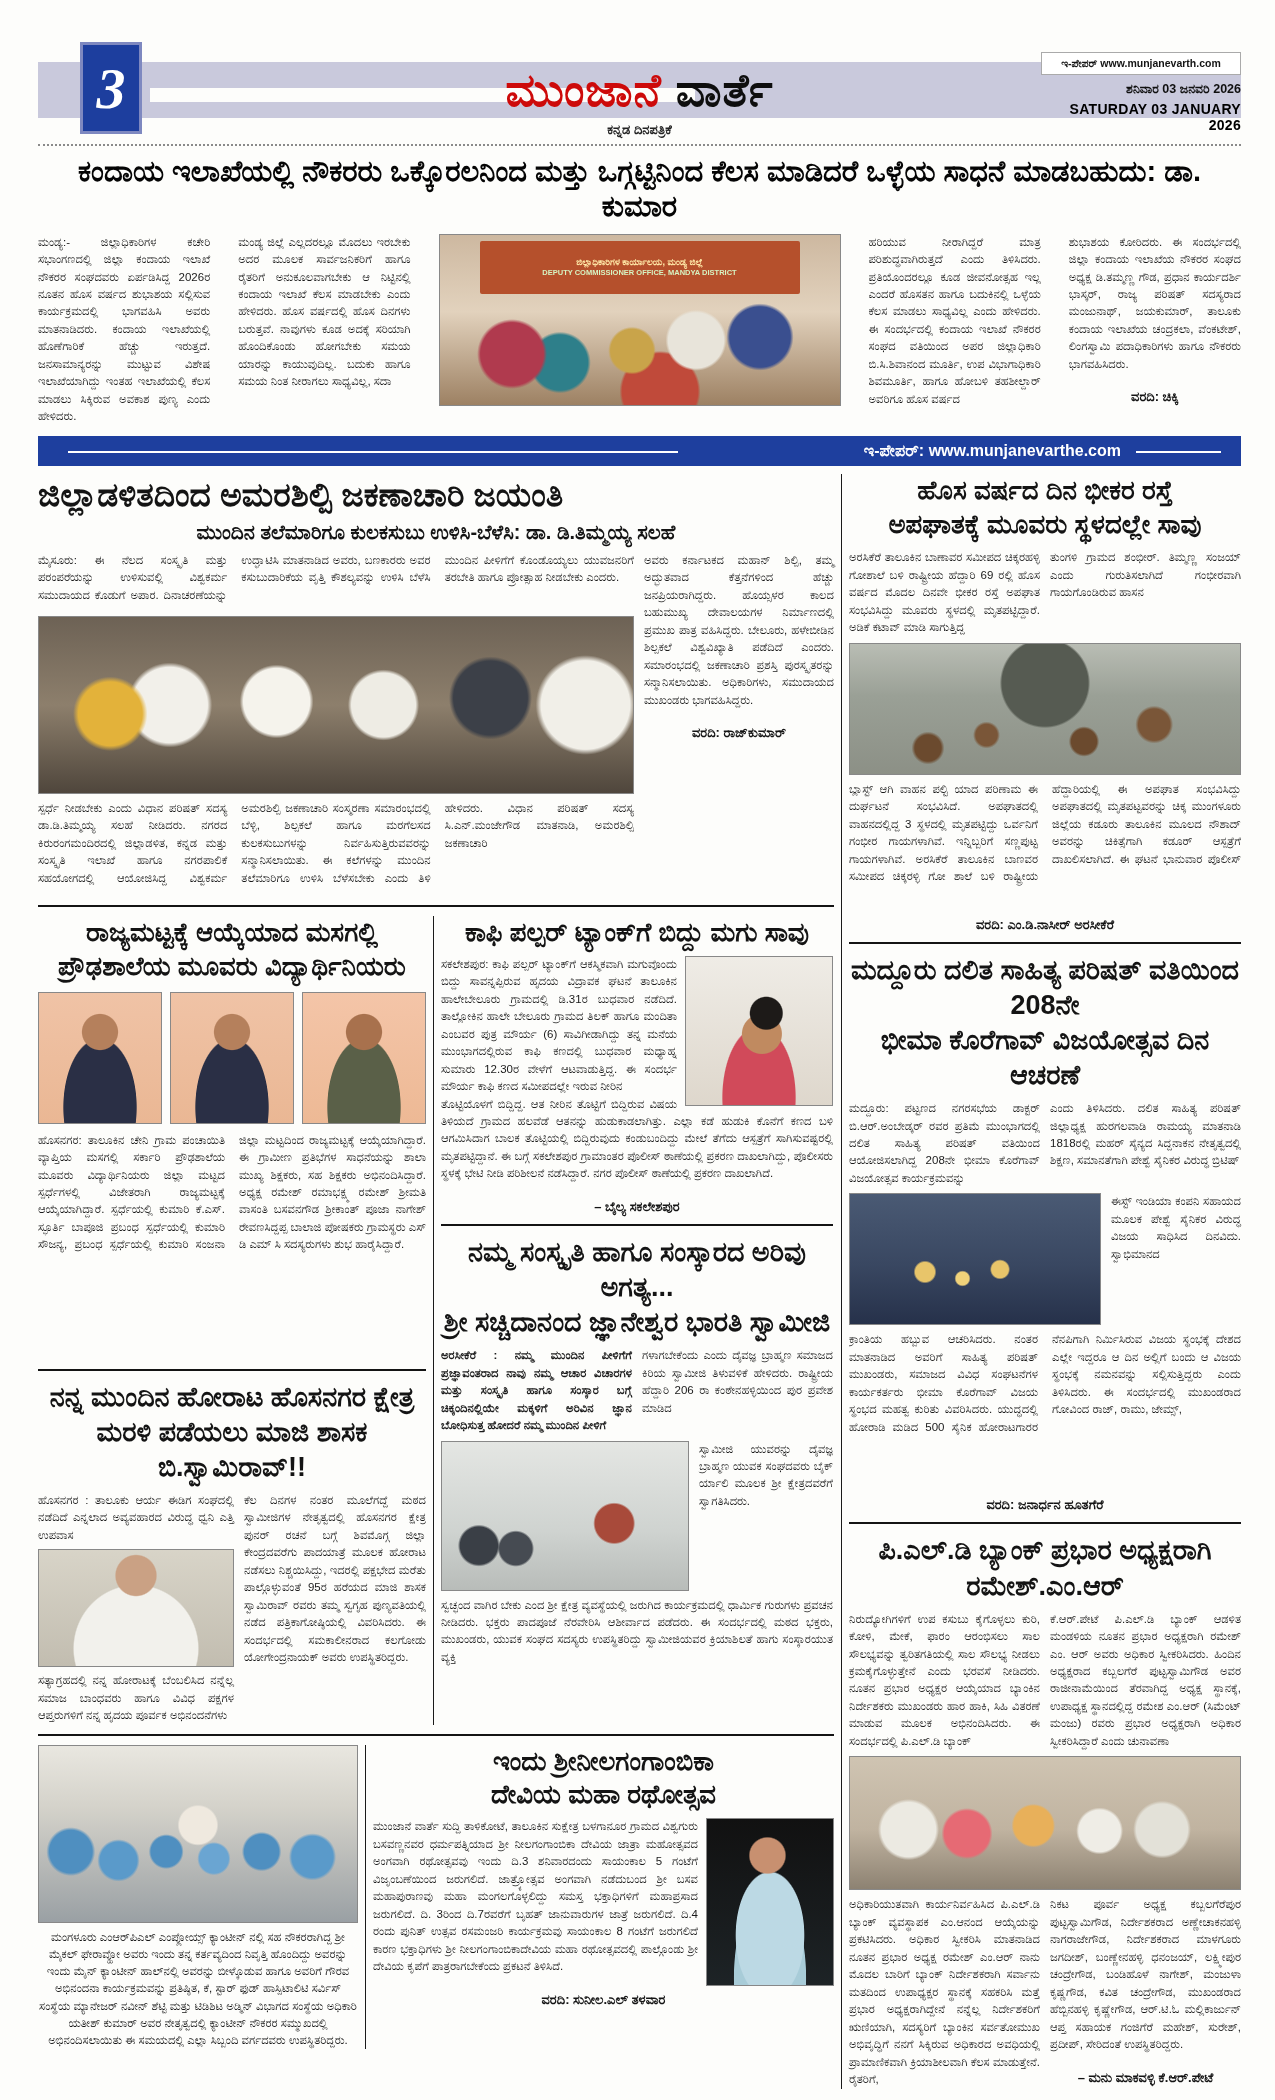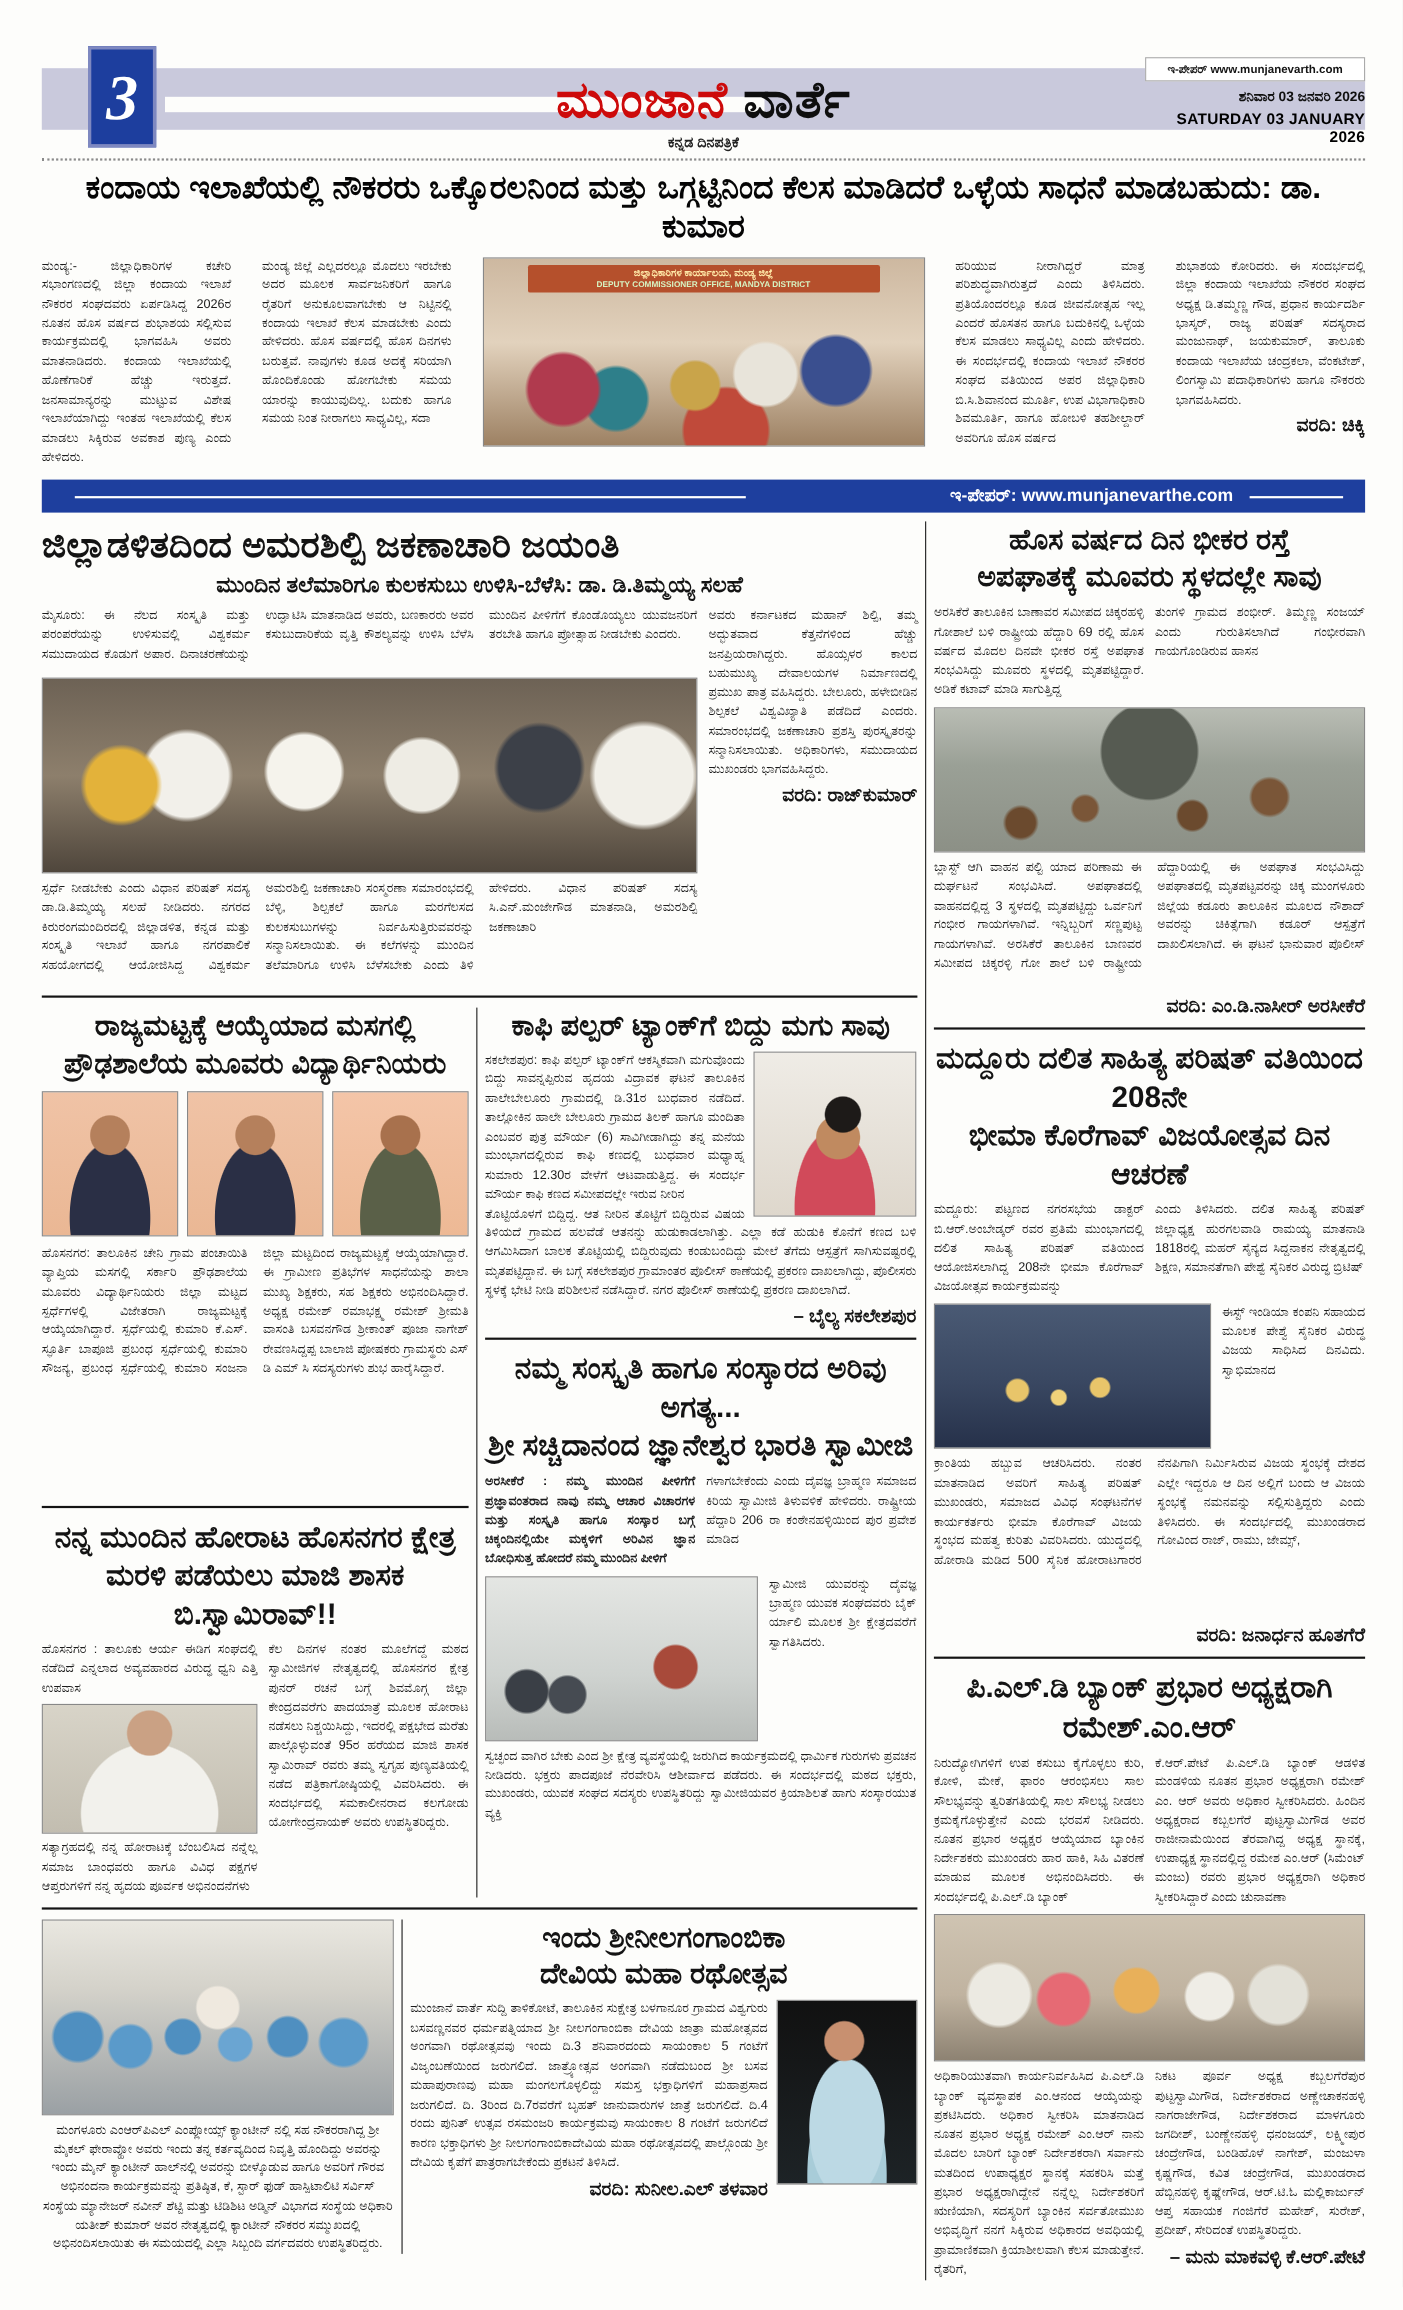--- a/index.html
+++ b/index.html
@@ -31,39 +31,39 @@
   
   .main-headline { font-size: 29px; font-weight: bold; text-align: center;
                    line-height: 1.2; margin: 6px 0 10px; color: #050505; }
   .h-xl { font-size: 33px; font-weight: bold; line-height: 1.25; }
   .h-lg { font-size: 26px; font-weight: bold; text-align: center; line-height: 1.3; }
   .h-md { font-size: 27px; font-weight: bold; text-align: center; line-height: 1.3; }
   .subhead { font-size: 20px; font-weight: bold; text-align: center; margin-top: 6px; }
   .body-txt { font-size: 11.5px; line-height: 1.52; text-align: justify; color: #1a1a1a; }
   .cols2 { columns: 2; column-gap: 14px; }
   .cols3 { columns: 3; column-gap: 14px; }
-  .byline { text-align: right; font-weight: bold; font-size: 17px; margin-top: 4px; }
+  .byline { text-align: center; font-weight: bold; font-size: 13px; margin-top: 16px; }
   .hrule { border-top: 2px solid #141414; margin: 9px 0; }
 
   .row { display: flex; }
   .gap10 { gap: 10px; }
 
   
   .ph { position: relative; background: #b5a995; overflow: hidden; border: 1px solid #888; }
   .ph-dc { background:
       radial-gradient(circle at 18% 70%, #b03a4e 0 9%, transparent 10%),
       radial-gradient(circle at 30% 75%, #2e7f8a 0 9%, transparent 10%),
       radial-gradient(circle at 48% 68%, #c9a44a 0 9%, transparent 10%),
       radial-gradient(circle at 64% 62%, #e8e4da 0 10%, transparent 11%),
       radial-gradient(circle at 80% 60%, #3a4f8f 0 9%, transparent 10%),
       radial-gradient(circle at 55% 92%, #c04a3a 0 14%, transparent 15%),
       linear-gradient(180deg, #cdb8a0 0%, #e2d2bd 45%, #9d8163 100%); }
   .ph-banner { position: absolute; top: 6px; left: 10%; right: 10%; background: #b5502c;
                color: #ffe9a8; font-size: 9px; font-weight: bold; text-align: center;
-               padding: 2px 3px; line-height: 1.3; border-radius: 2px; }
+               padding: 16px 3px; line-height: 1.3; border-radius: 2px; }
   .ph-banner .en { color: #d6f3c2; font-size: 7.5px; display: block; }
   .ph-stage { background:
       radial-gradient(circle at 12% 55%, #e3b23a 0 6%, transparent 7%),
       radial-gradient(circle at 22% 50%, #f2f0ea 0 8%, transparent 9%),
       radial-gradient(circle at 40% 48%, #f5f3ec 0 9%, transparent 10%),
       radial-gradient(circle at 58% 50%, #eeece4 0 9%, transparent 10%),
       radial-gradient(circle at 76% 46%, #3c4048 0 8%, transparent 9%),
       radial-gradient(circle at 92% 50%, #f1efe8 0 8%, transparent 9%),
       linear-gradient(180deg, #6d6255 0%, #8d7f6c 50%, #4f463c 100%); }
   .ph-portrait { background:

